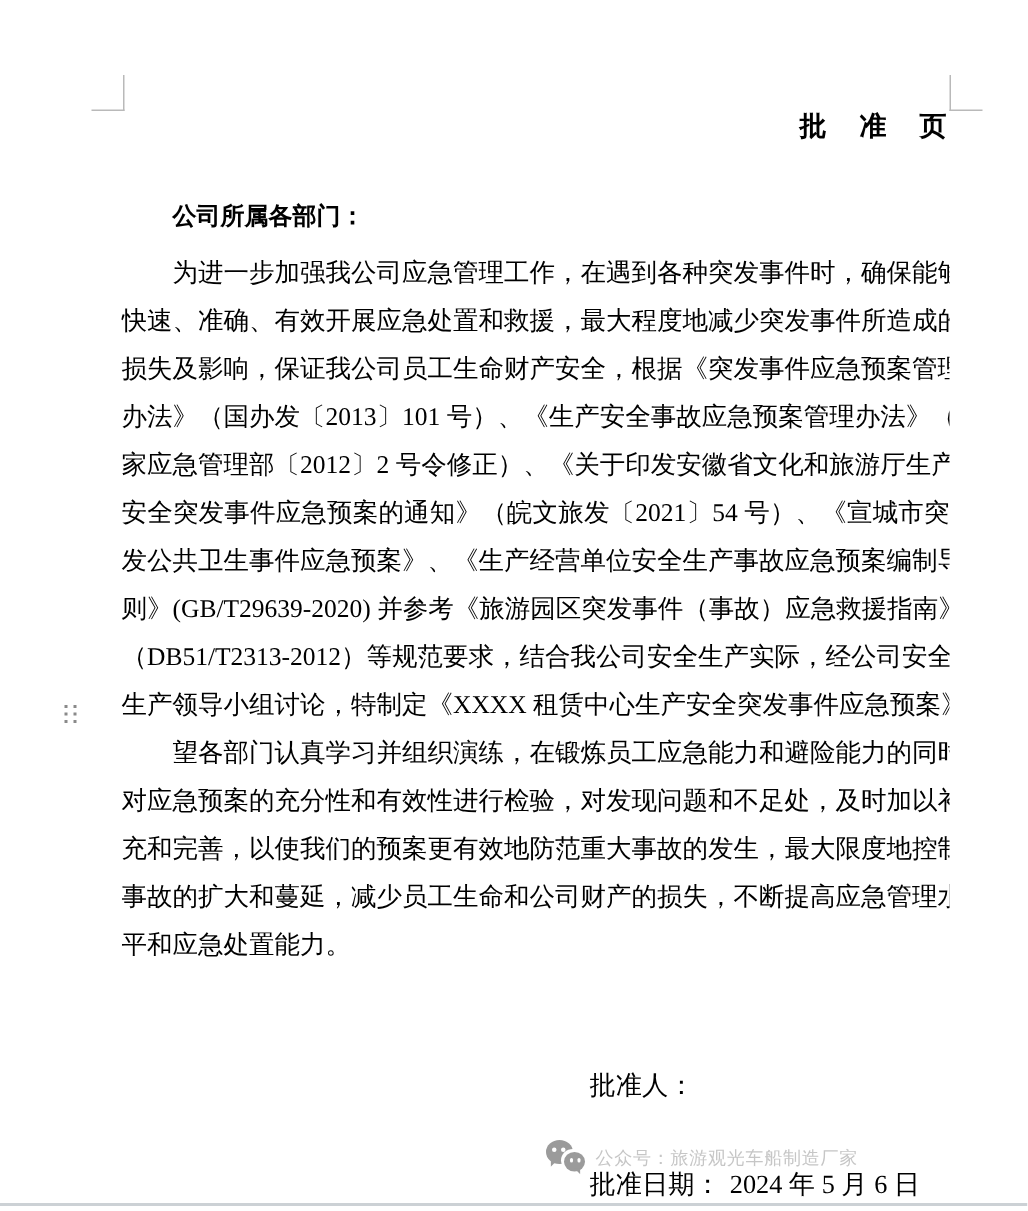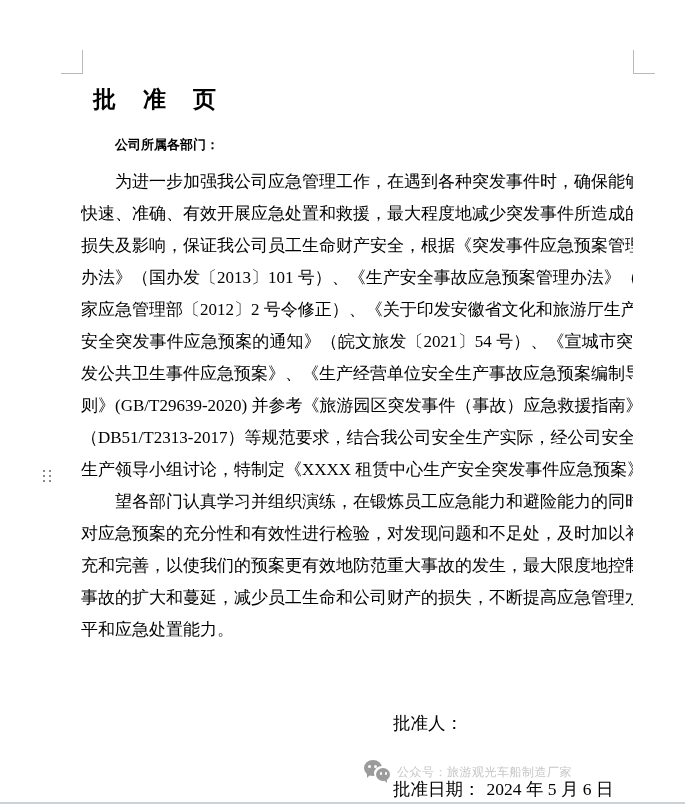--- a/index.html
+++ b/index.html
@@ -21,28 +21,28 @@
   
   .drag-handle {
     position: absolute; left: 43px; top: 470px;
     display: grid; grid-template-columns: 2px 2px; grid-auto-rows: 2px;
     column-gap: 4px; row-gap: 3px; cursor: grab;
   }
   .drag-handle i { background: #8a8a8a; width: 2px; height: 2px; display: block; }
 
   .title {
     position: absolute; left: 81px; top: 72px; width: 552px;
-    margin: 12px; text-align: left;
-    font-size: 23px; font-weight: bold; letter-spacing: 2px;
+    margin: 0; text-align: right;
+    font-size: 18px; font-weight: bold; letter-spacing: 2px;
   }
 
   .salutation {
     position: absolute; left: 81px; top: 133px; width: 552px;
     margin: 0; text-indent: 34px;
-    font-size: 13px; font-weight: bold; line-height: 24px;
+    font-size: 16px; font-weight: bold; line-height: 24px;
   }
 
   .body-text {
     position: absolute; left: 81px; top: 166px; width: 552px;
     font-size: 17px; line-height: 32px;
   }
   .line { white-space: nowrap; text-align: justify; text-align-last: justify; overflow: hidden; }
   .line.indent { text-indent: 34px; }
   .line.para-end { text-align-last: left; }
 
@@ -109,21 +109,21 @@
 
   <div class="body-text" id="body-text">
       <div class="line indent">为进一步加强我公司应急管理工作，在遇到各种突发事件时，确保能够</div>
       <div class="line">快速、准确、有效开展应急处置和救援，最大程度地减少突发事件所造成的</div>
       <div class="line">损失及影响，保证我公司员工生命财产安全，根据《突发事件应急预案管理</div>
       <div class="line">办法》（国办发〔2013〕101 号）、《生产安全事故应急预案管理办法》（国</div>
       <div class="line">家应急管理部〔2012〕2 号令修正）、《关于印发安徽省文化和旅游厅生产</div>
       <div class="line">安全突发事件应急预案的通知》（皖文旅发〔2021〕54 号）、《宣城市突</div>
       <div class="line">发公共卫生事件应急预案》、《生产经营单位安全生产事故应急预案编制导</div>
       <div class="line">则》(GB/T29639-2020) 并参考《旅游园区突发事件（事故）应急救援指南》</div>
-      <div class="line">（DB51/T2313-2017）等规范要求，结合我公司安全生产实际，经公司安全</div>
+      <div class="line">（DB51/T2313-2012）等规范要求，结合我公司安全生产实际，经公司安全</div>
       <div class="line para-end">生产领导小组讨论，特制定《XXXX 租赁中心生产安全突发事件应急预案》。</div>
       <div class="line indent">望各部门认真学习并组织演练，在锻炼员工应急能力和避险能力的同时，</div>
       <div class="line">对应急预案的充分性和有效性进行检验，对发现问题和不足处，及时加以补</div>
       <div class="line">充和完善，以使我们的预案更有效地防范重大事故的发生，最大限度地控制</div>
       <div class="line">事故的扩大和蔓延，减少员工生命和公司财产的损失，不断提高应急管理水</div>
       <div class="line para-end">平和应急处置能力。</div>
     </div>
 
   <div class="approver">
     <span>批准人：</span>

